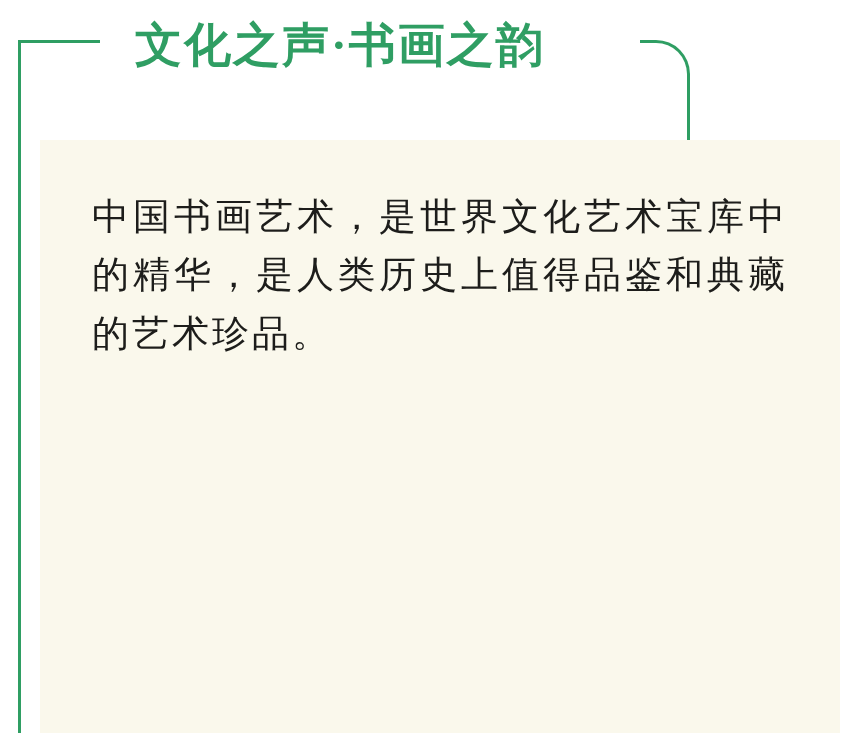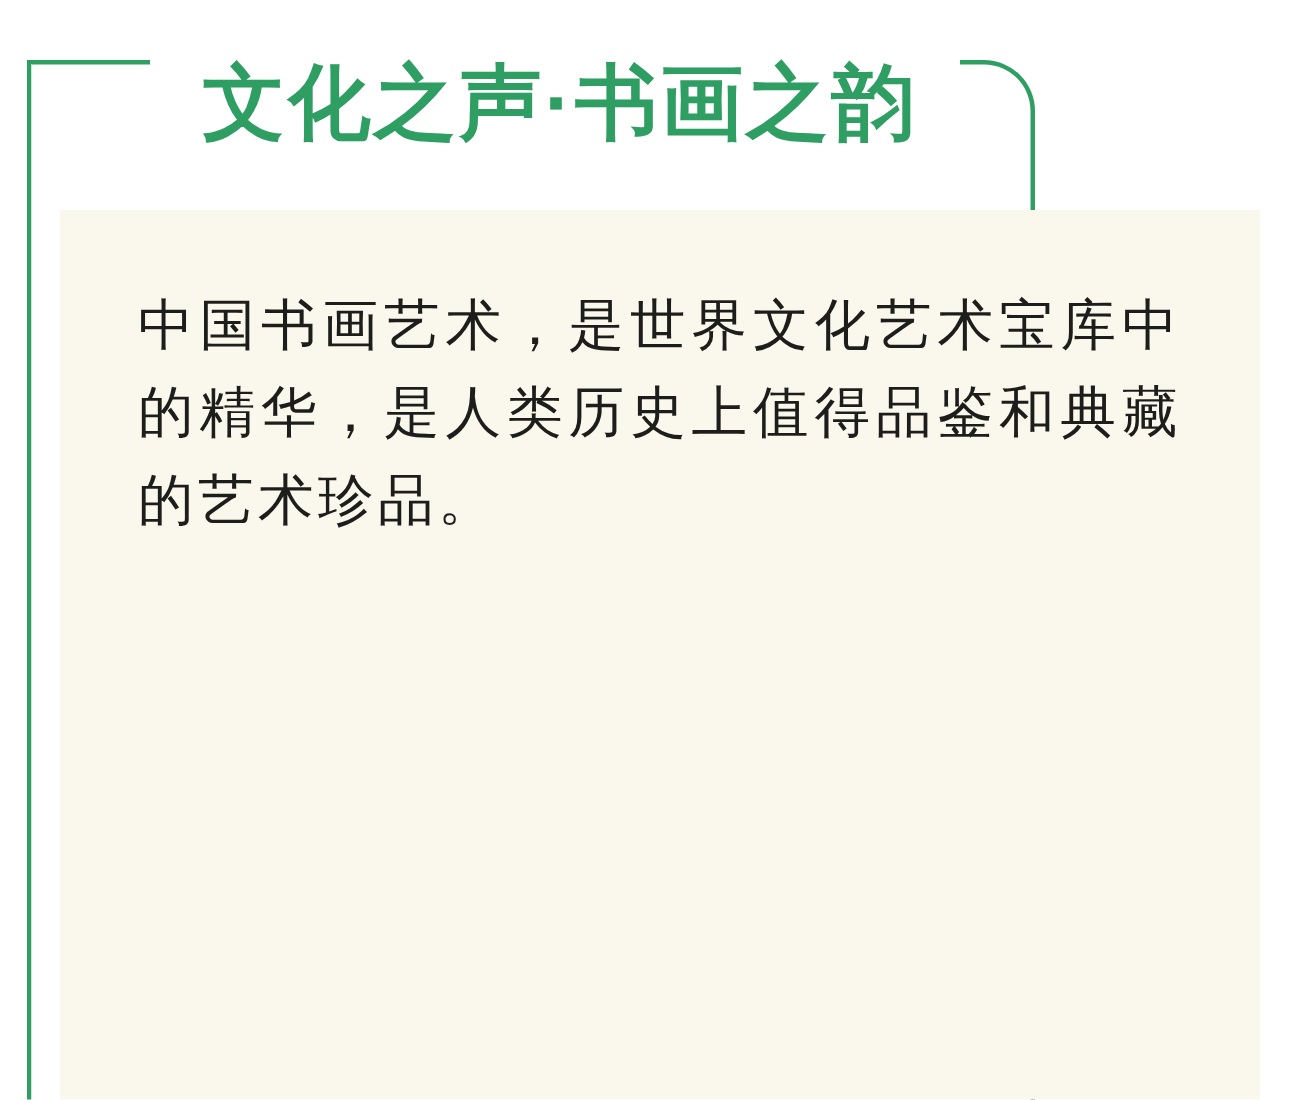--- a/index.html
+++ b/index.html
@@ -42,27 +42,27 @@
     top: 30px;
     width: 540px;
     height: 22px;
     background: #ffffff;
   }
 
   
   .title {
     position: absolute;
     left: 135px;
-    top: 38px;
-    font-size: 55px;
+    top: 20px;
+    font-size: 47px;
     font-weight: bold;
     letter-spacing: 2px;
     color: #2f9e63;
     white-space: nowrap;
-    font-family: Liberation Sans, sans-serif;
+    font-family: Liberation Serif, serif;
     line-height: 1.1;
   }
 
   
   .card {
     position: absolute;
     left: 40px;
     top: 140px;
     width: 800px;
     height: 593px;

